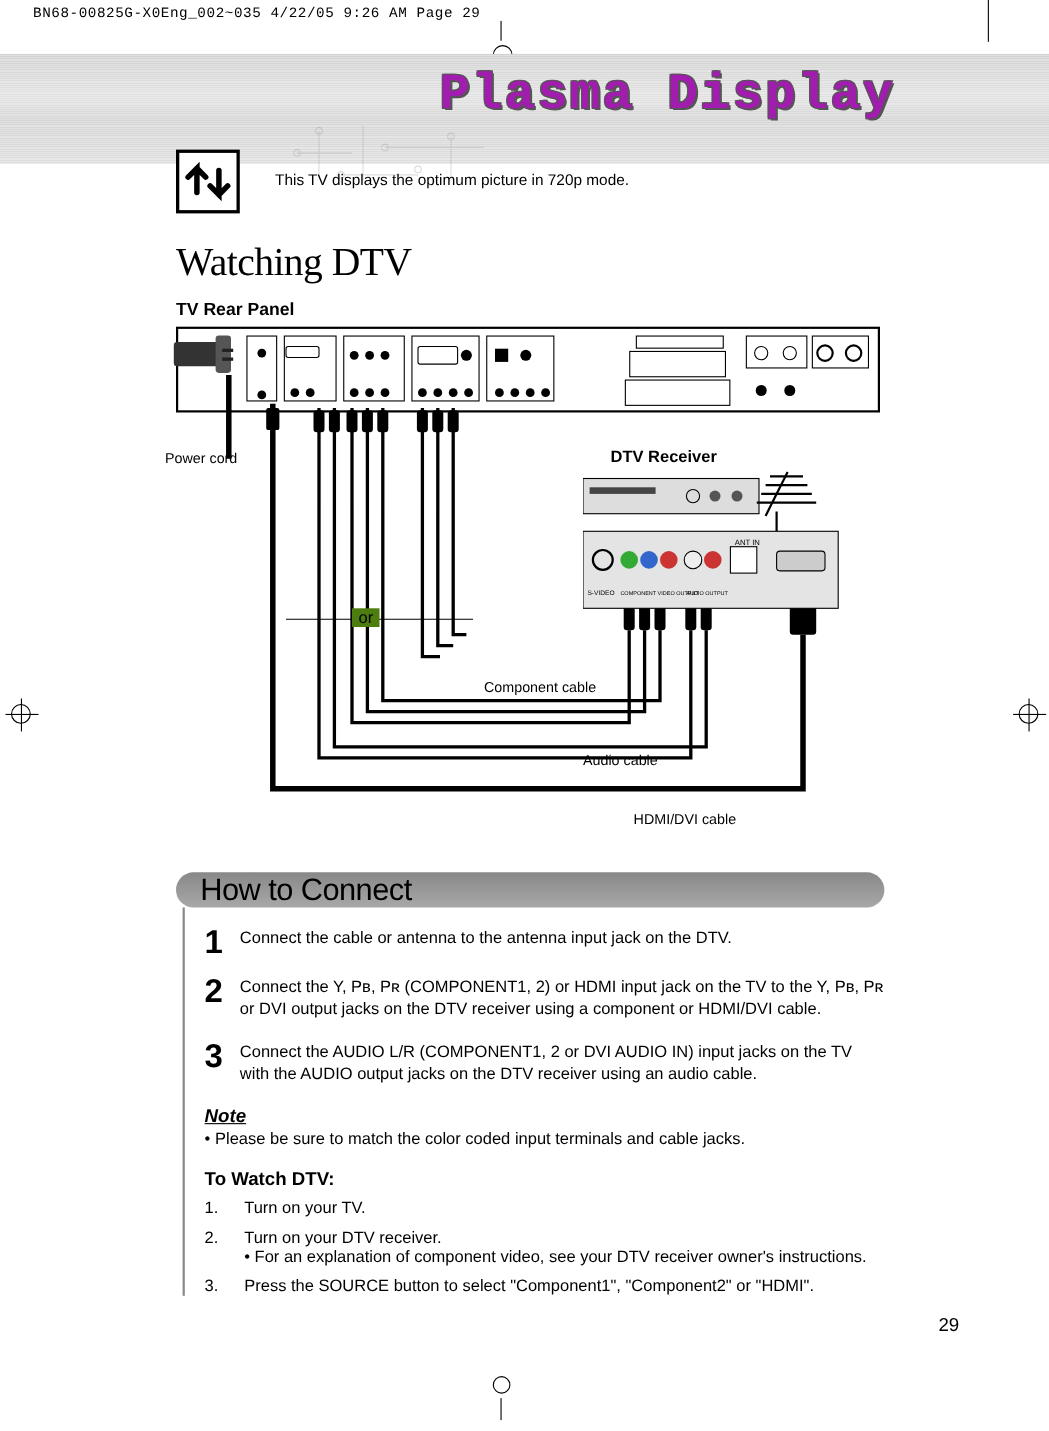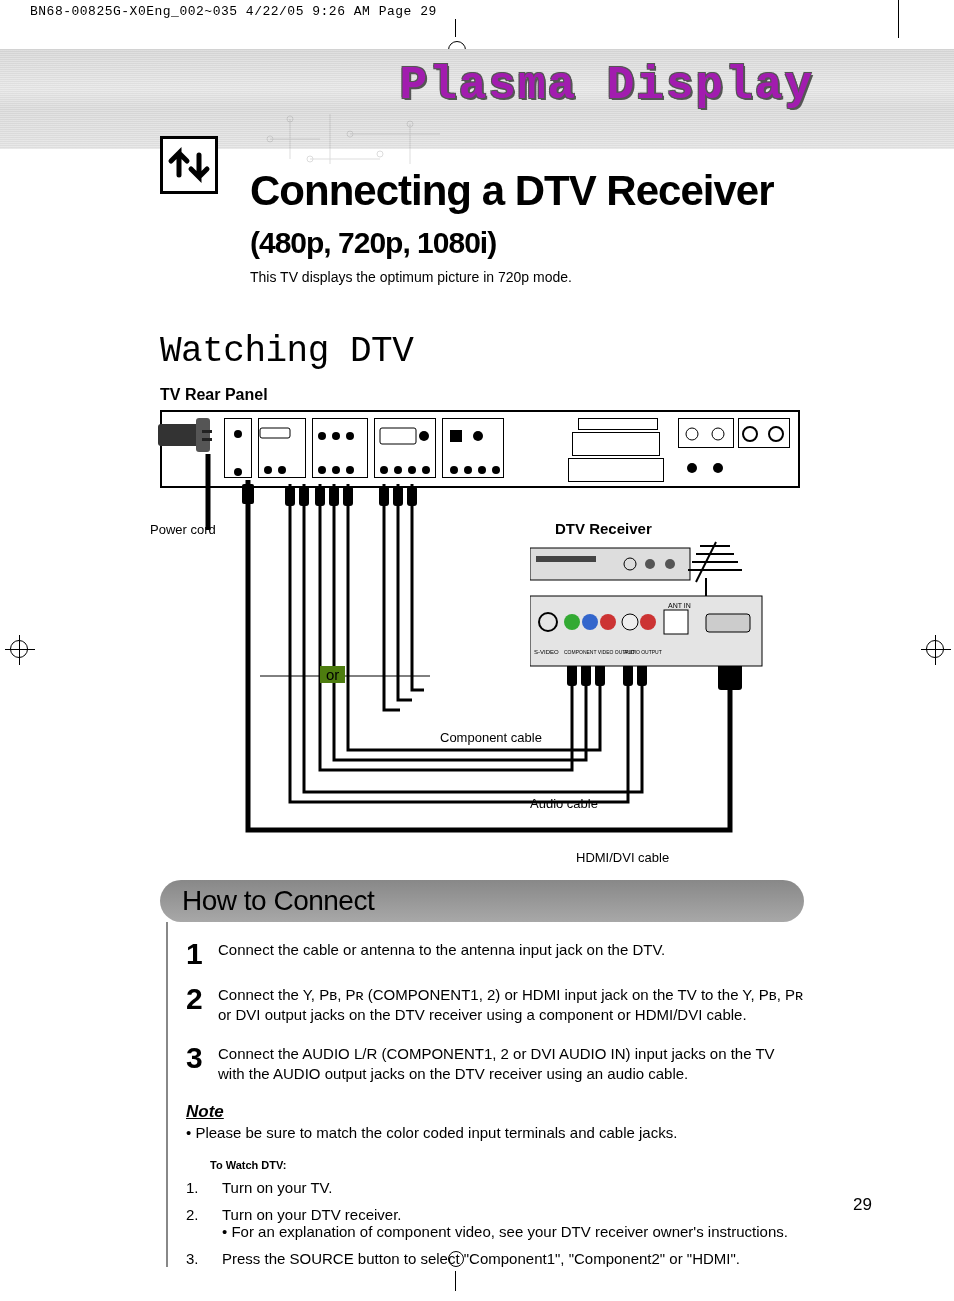--- a/index.html
+++ b/index.html
@@ -85,21 +85,21 @@
   .res-modes {
     font-size: 30px;
     font-weight: 800;
   }
   .subnote {
     margin-left: 90px;
     margin-top: 6px;
     font-size: 14px;
   }
   .section-title {
-    font-family: Liberation Mono, monospace;
+    font-family: Liberation Serif, serif;
     font-weight: 400;
     font-size: 36px;
     margin-top: 46px;
     letter-spacing: -0.5px;
   }
   .panel-label {
     font-weight: bold;
     font-size: 16px;
     margin-top: 14px;
   }
@@ -137,23 +137,24 @@
     left:370px; top:126px;
     width:240px; height:210px;
   }
   .receiver-title {
     position:absolute;
     left:395px; top:110px;
     font-weight:bold;
     font-size:15px;
   }
   .how-bar {
+    margin-top: 26px;
     background: linear-gradient(#888, #a8a8a8);
     border-radius: 22px;
-    height: 42px;
+    height: 32px;
     display:flex;
     align-items:center;
     padding-left:22px;
   }
   .how-bar span {
     font-family: "Arial Narrow", Arial, sans-serif;
     font-size: 28px;
     color: #000;
     letter-spacing: -0.5px;
   }
@@ -182,23 +183,22 @@
     text-decoration: underline;
     font-size: 17px;
     margin-top: 2px;
   }
   .note-body {
     font-size: 15px;
     margin-top: 2px;
   }
   .watch-head {
     font-weight: bold;
-    font-size: 11px;
+    font-size: 17px;
     margin-top: 18px;
-    margin-left: 24px;
   }
   .watch-list {
     font-size: 15px;
     margin-top: 8px;
     padding-left: 0;
     list-style: none;
   }
   .watch-list li {
     margin-bottom: 10px;
     display:flex;
@@ -257,24 +257,20 @@
 
 <div class="icon-updown">
   <svg viewBox="0 0 52 52">
     <path d="M6 6 H46 V46 H6 Z" fill="none"></path>
     <path d="M16 36 L16 14 L8 22 M16 14 L24 22" stroke="#000" stroke-width="5" fill="none" stroke-linecap="round"></path>
     <path d="M36 16 L36 38 L28 30 M36 38 L44 30" stroke="#000" stroke-width="5" fill="none" stroke-linecap="round"></path>
   </svg>
 </div>
 
 <div class="content">
-  <h1 class="main-title">
-    <span>Connecting a DTV Receiver</span>
-    <span class="res-modes">(480p, 720p, 1080i)</span>
-  </h1>
   <div class="subnote">This TV displays the optimum picture in 720p mode.</div>
 
   <h2 class="section-title">Watching DTV</h2>
   <div class="panel-label">TV Rear Panel</div>
 
   <div class="diagram">
     <div class="rear-panel">
       <svg class="plug" viewBox="0 0 58 40">
         <rect x="2" y="8" width="46" height="22" rx="3" fill="#333"></rect>
         <rect x="40" y="2" width="14" height="34" rx="3" fill="#555"></rect>

